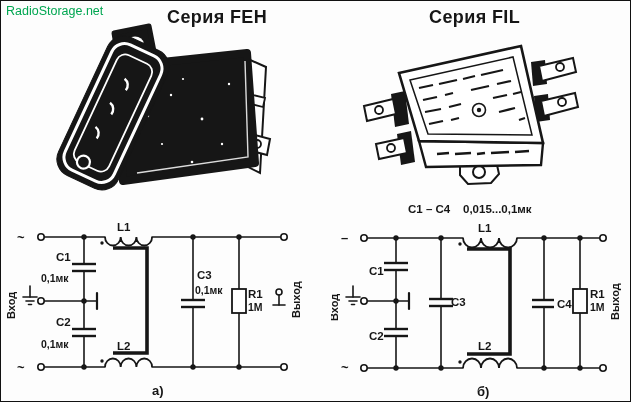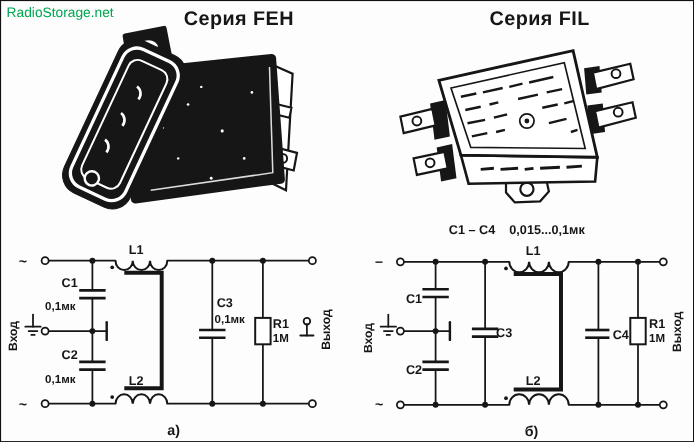--- a/index.html
+++ b/index.html
@@ -11,21 +11,21 @@
     text-decoration:underline;
   }
   .watermark{
     position:absolute;left:5px;top:3px;font-size:12.5px;font-weight:500;
   }
   .series-title{
     position:absolute;top:6px;font-size:18px;font-weight:bold;color:#161616;
     letter-spacing:.4px;white-space:nowrap;
   }
   .series-title.feh{left:166px;}
-  .series-title.fil{left:428px;margin-left:16px;}
+  .series-title.fil{left:428px;}
   svg{position:absolute;}
   svg text{fill:#161616;font-family:"Liberation Sans", sans-serif;}
   .w{stroke:#161616;stroke-width:1.6;fill:none;stroke-linecap:round;}
   .plate{stroke:#161616;stroke-width:2.4;fill:none;stroke-linecap:butt;}
   .coil{stroke:#161616;stroke-width:1.8;fill:none;}
   .core{stroke:#161616;stroke-width:3.6;fill:none;stroke-linejoin:miter;}
   .dot{fill:#161616;}
   .term{fill:#ffffff;stroke:#161616;stroke-width:1.6;}
   .reflbl{font-size:11.5px;font-weight:bold;}
   .vallbl{font-size:10.5px;font-weight:bold;}

